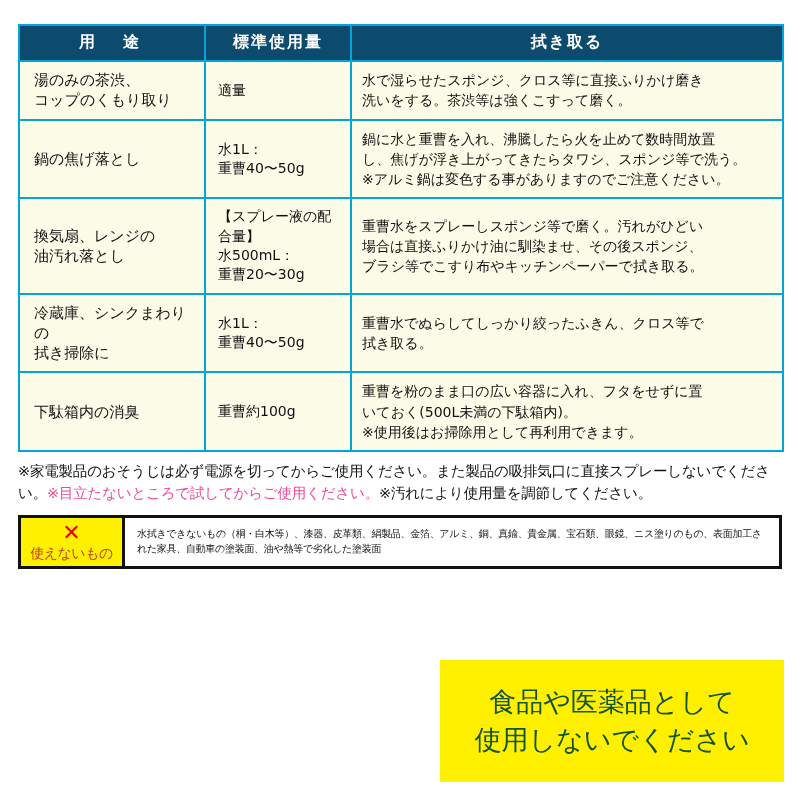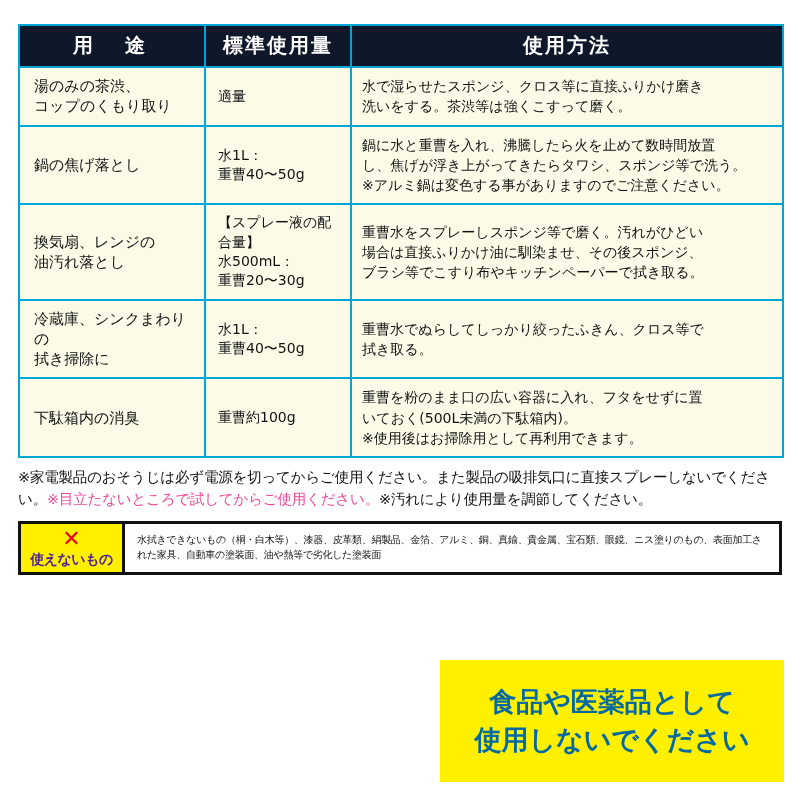--- a/index.html
+++ b/index.html
@@ -26,23 +26,23 @@
     width: 764px;
     border-collapse: collapse;
     table-layout: fixed;
     background: #fbfbe8;
   }
   table.usage th, table.usage td {
     border: 2px solid #00a6d6;
     vertical-align: middle;
   }
   table.usage thead th {
-    background: #0f172a;
+    background: #0c4a6e;
     color: #ffffff;
-    font-size: 20px;
+    font-size: 16px;
     font-weight: bold;
     letter-spacing: 2px;
     padding: 6px 0 7px 0;
     text-align: center;
   }
   table.usage thead th.c0 { letter-spacing: 6px; }
   col.c0 { width: 186px; }
   col.c1 { width: 146px; }
   col.c2 { width: 432px; }
 
@@ -102,22 +102,22 @@
   }
   .cannot-x {
     color: #e8000d;
     font-size: 22px;
     font-weight: bold;
     line-height: 1;
     margin-bottom: 2px;
   }
   .cannot-label-text {
     font-size: 14px;
-    font-weight: bold;
-    color: #4c1d95;
+    font-weight: normal;
+    color: #c2410c;
     line-height: 1;
     letter-spacing: -0.5px;
   }
   .cannot-body {
     flex: 1 1 auto;
     padding: 8px 8px 8px 12px;
     font-size: 10px;
     line-height: 1.5;
     color: #111111;
     letter-spacing: -0.3px;
@@ -131,43 +131,43 @@
     width: 344px;
     height: 122px;
     background: #fff000;
     display: flex;
     flex-direction: column;
     align-items: center;
     justify-content: center;
   }
   .warning-line {
     font-size: 27px;
-    font-weight: bold;
-    color: #0369a1;
+    font-weight: normal;
+    color: #14532d;
     line-height: 1.42;
     letter-spacing: 0px;
     white-space: nowrap;
   }
 </style>
 </head>
 <body>
 
 <div class="page">
 
   <table class="usage">
     <colgroup>
       <col class="c0">
         <col class="c1">
         <col class="c2">
     </colgroup>
     <thead>
       <tr>
         <th class="c0">用　途</th>
         <th class="c1">標準使用量</th>
-        <th class="c2">使用方法</th>
+        <th class="c2">拭き取る</th>
       </tr>
     </thead>
     <tbody>
       <tr>
         <td class="purpose">湯のみの茶渋、<br>コップのくもり取り</td>
         <td class="amount">適量</td>
         <td class="method">水で湿らせたスポンジ、クロス等に直接ふりかけ磨き<br>洗いをする。茶渋等は強くこすって磨く。</td>
       </tr>
       <tr>
         <td class="purpose">鍋の焦げ落とし</td>

